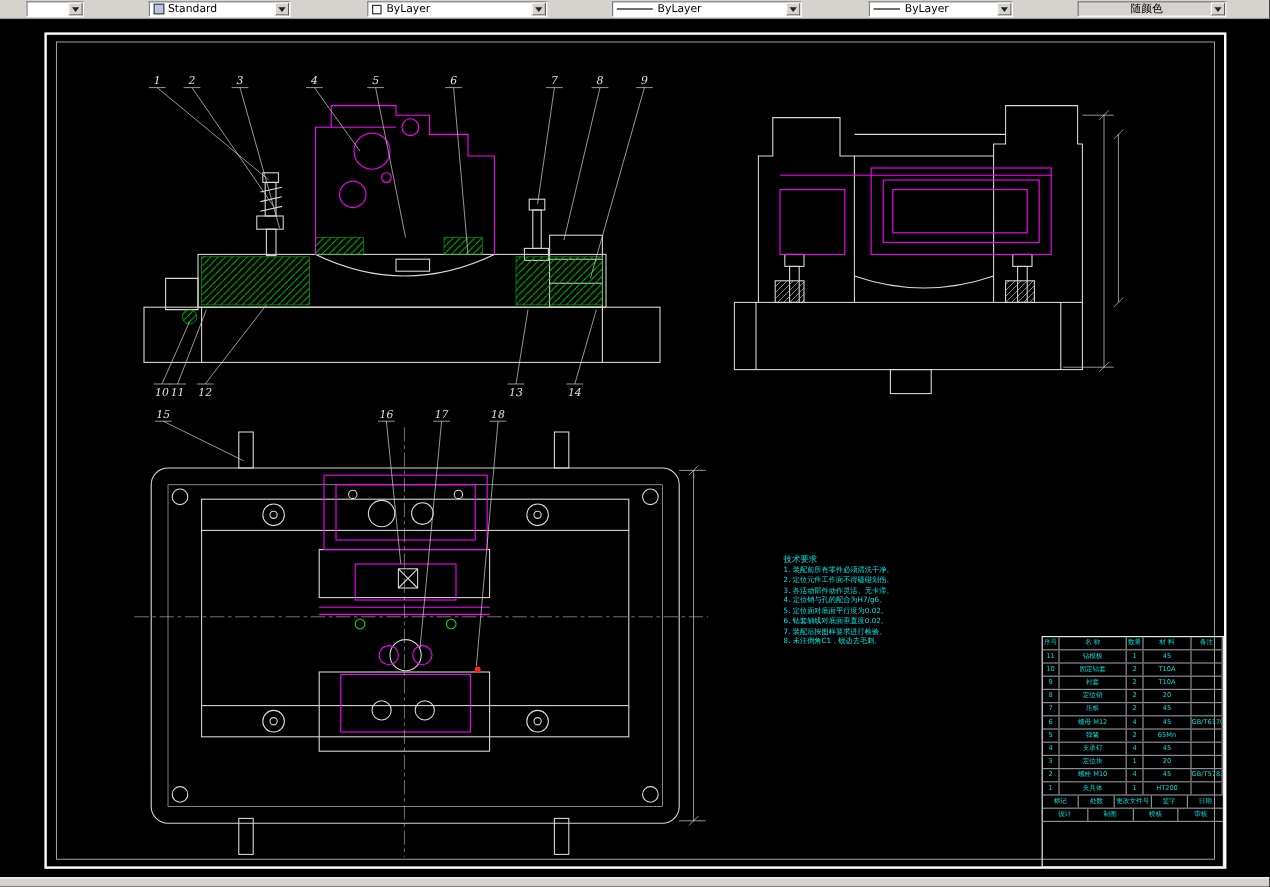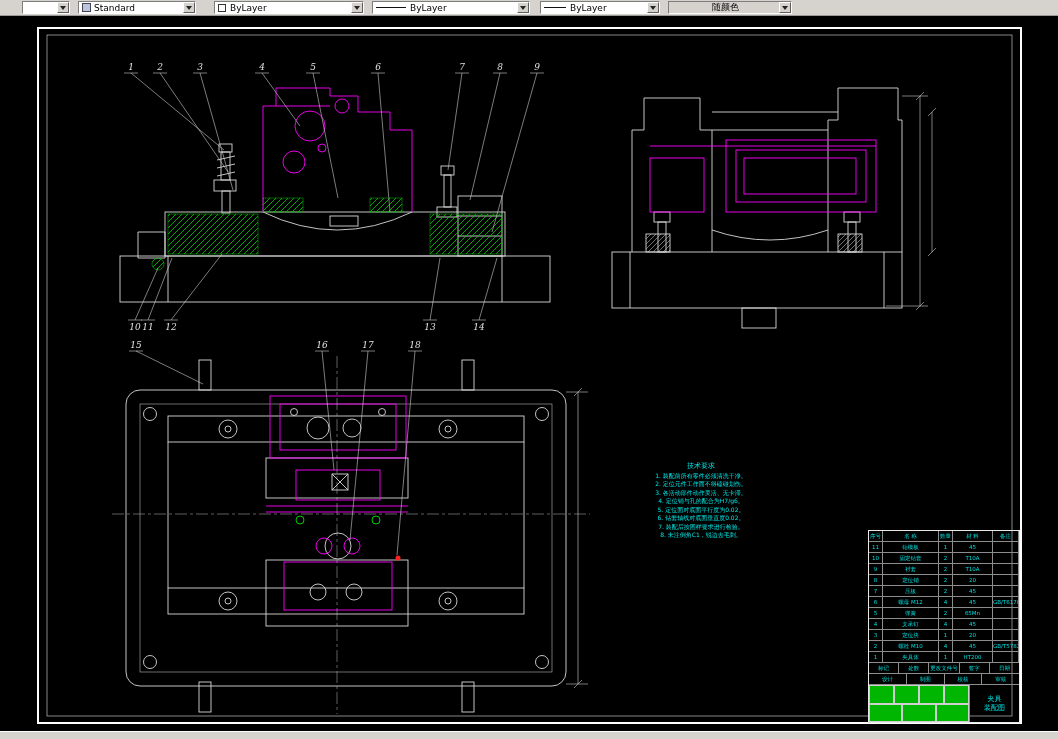--- a/index.html
+++ b/index.html
@@ -3,21 +3,21 @@
 <meta charset="utf-8">
 <style>
   * { margin:0; padding:0; box-sizing:border-box; }
   html,body { width:1058px; height:739px; overflow:hidden; background:#000; }
   body { position:relative; font-family:"Liberation Sans", sans-serif; }
 
   
   .toolbar {
     position:absolute; top:0; left:0; width:1058px; height:16px;
     background:#d6d3ce; border-bottom:1px solid #9a9a9a;
-    display:flex; align-items:center;
+    display:flex; align-items:center;gap:46px;
   }
   .combo {
     height:13px; background:#fff; display:flex; align-items:center;
     border:1px solid; border-color:#7d7d7d #fdfdfd #fdfdfd #7d7d7d;
     font-size:9px; color:#000; padding-left:3px; overflow:hidden;
   }
   .combo-disabled { background:#d6d3ce;padding-left:43px; }
   .combo-text { white-space:nowrap; font-family:"DejaVu Sans", sans-serif; }
   .combo-arrow {
     margin-left:auto; width:12px; height:11px; background:#d6d3ce;
@@ -28,23 +28,23 @@
   .mini-icon { width:9px; height:9px; border:1px solid #445; background:#b9c6dd; margin-right:3px; flex:0 0 9px; }
   .swatch { width:8px; height:8px; border:1px solid #333; background:#fdfdfd; margin-right:4px; flex:0 0 8px; }
   .linetype-sample { width:30px; height:0; border-top:1px solid #111; margin-right:4px; flex:0 0 30px; }
 
   
   .canvas { position:absolute; top:16px; left:0; width:1058px; height:715px; background:#000; }
   .canvas svg { position:absolute; top:0; left:0; }
 
   
   .notes {
-    position:absolute; left:632px; top:446px; width:138px;
+    position:absolute; left:653px; top:446px; width:138px;
     color:#00e8e8; font-size:6px; line-height:8.5px;
-    font-family:"DejaVu Sans", sans-serif; white-space:nowrap;text-align:center;
+    font-family:"DejaVu Sans", sans-serif; white-space:nowrap;
   }
   .notes-title { font-size:7px; margin-bottom:1px; }
 
   
   .titleblock {
     position:absolute; left:868px; top:514px; width:152px; height:193px;
     border:1px solid #e8e8e8; color:#00dede; font-family:"DejaVu Sans", sans-serif;
   }
   .tb-row { display:flex; height:11px; border-bottom:1px solid #8d8d8d; }
   .tb-row span {
@@ -438,37 +438,18 @@
       <span>更改文件号</span>
       <span>签字</span>
       <span>日期</span>
     </div>
     <div class="tb-brow">
       <span>设计</span>
       <span>制图</span>
       <span>校核</span>
       <span>审核</span>
     </div>
-    <div class="tb-green-area">
-      <div class="green-grid">
-        <div class="g-row">
-          <div class="g-cell"></div>
-          <div class="g-cell"></div>
-          <div class="g-cell"></div>
-          <div class="g-cell"></div>
-        </div>
-        <div class="g-row">
-          <div class="g-cell"></div>
-          <div class="g-cell"></div>
-          <div class="g-cell"></div>
-        </div>
-      </div>
-      <div class="tb-title-cell">
-        <div>夹具</div>
-        <div>装配图</div>
-      </div>
-    </div>
   </div>
 </div>
 
 </div>
 
 <div class="statusbar"></div>
 
 </body></html>

